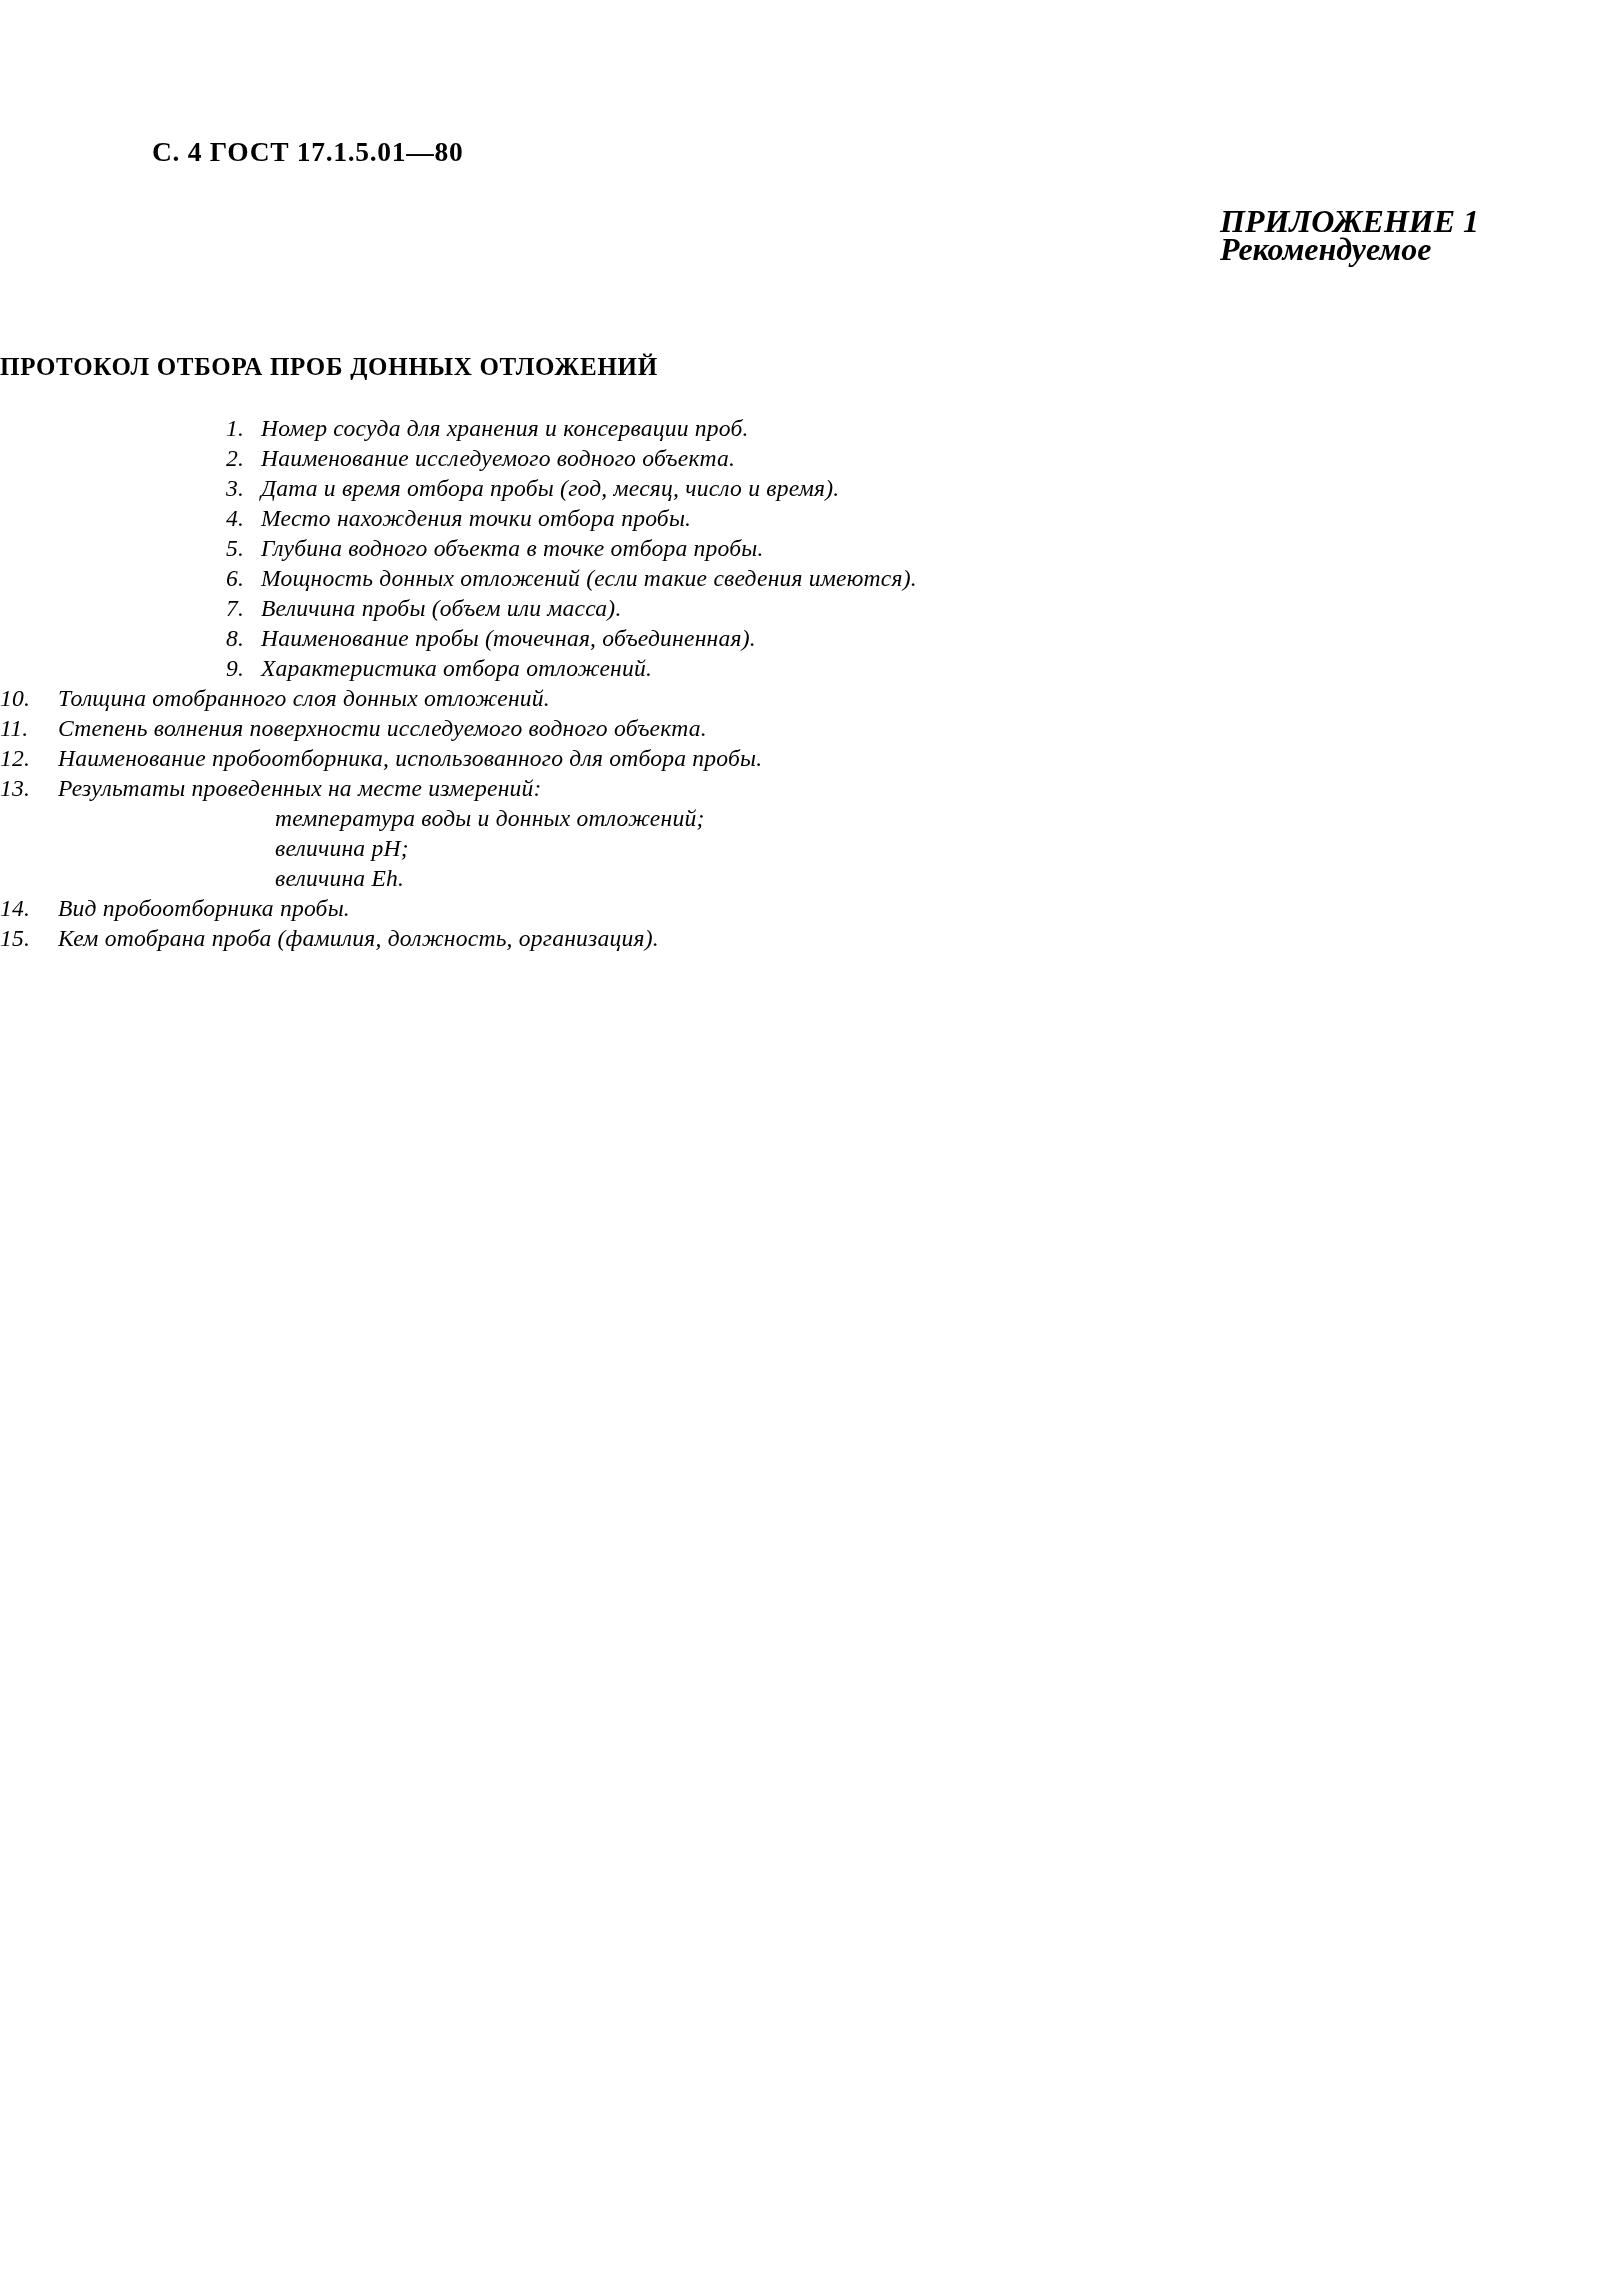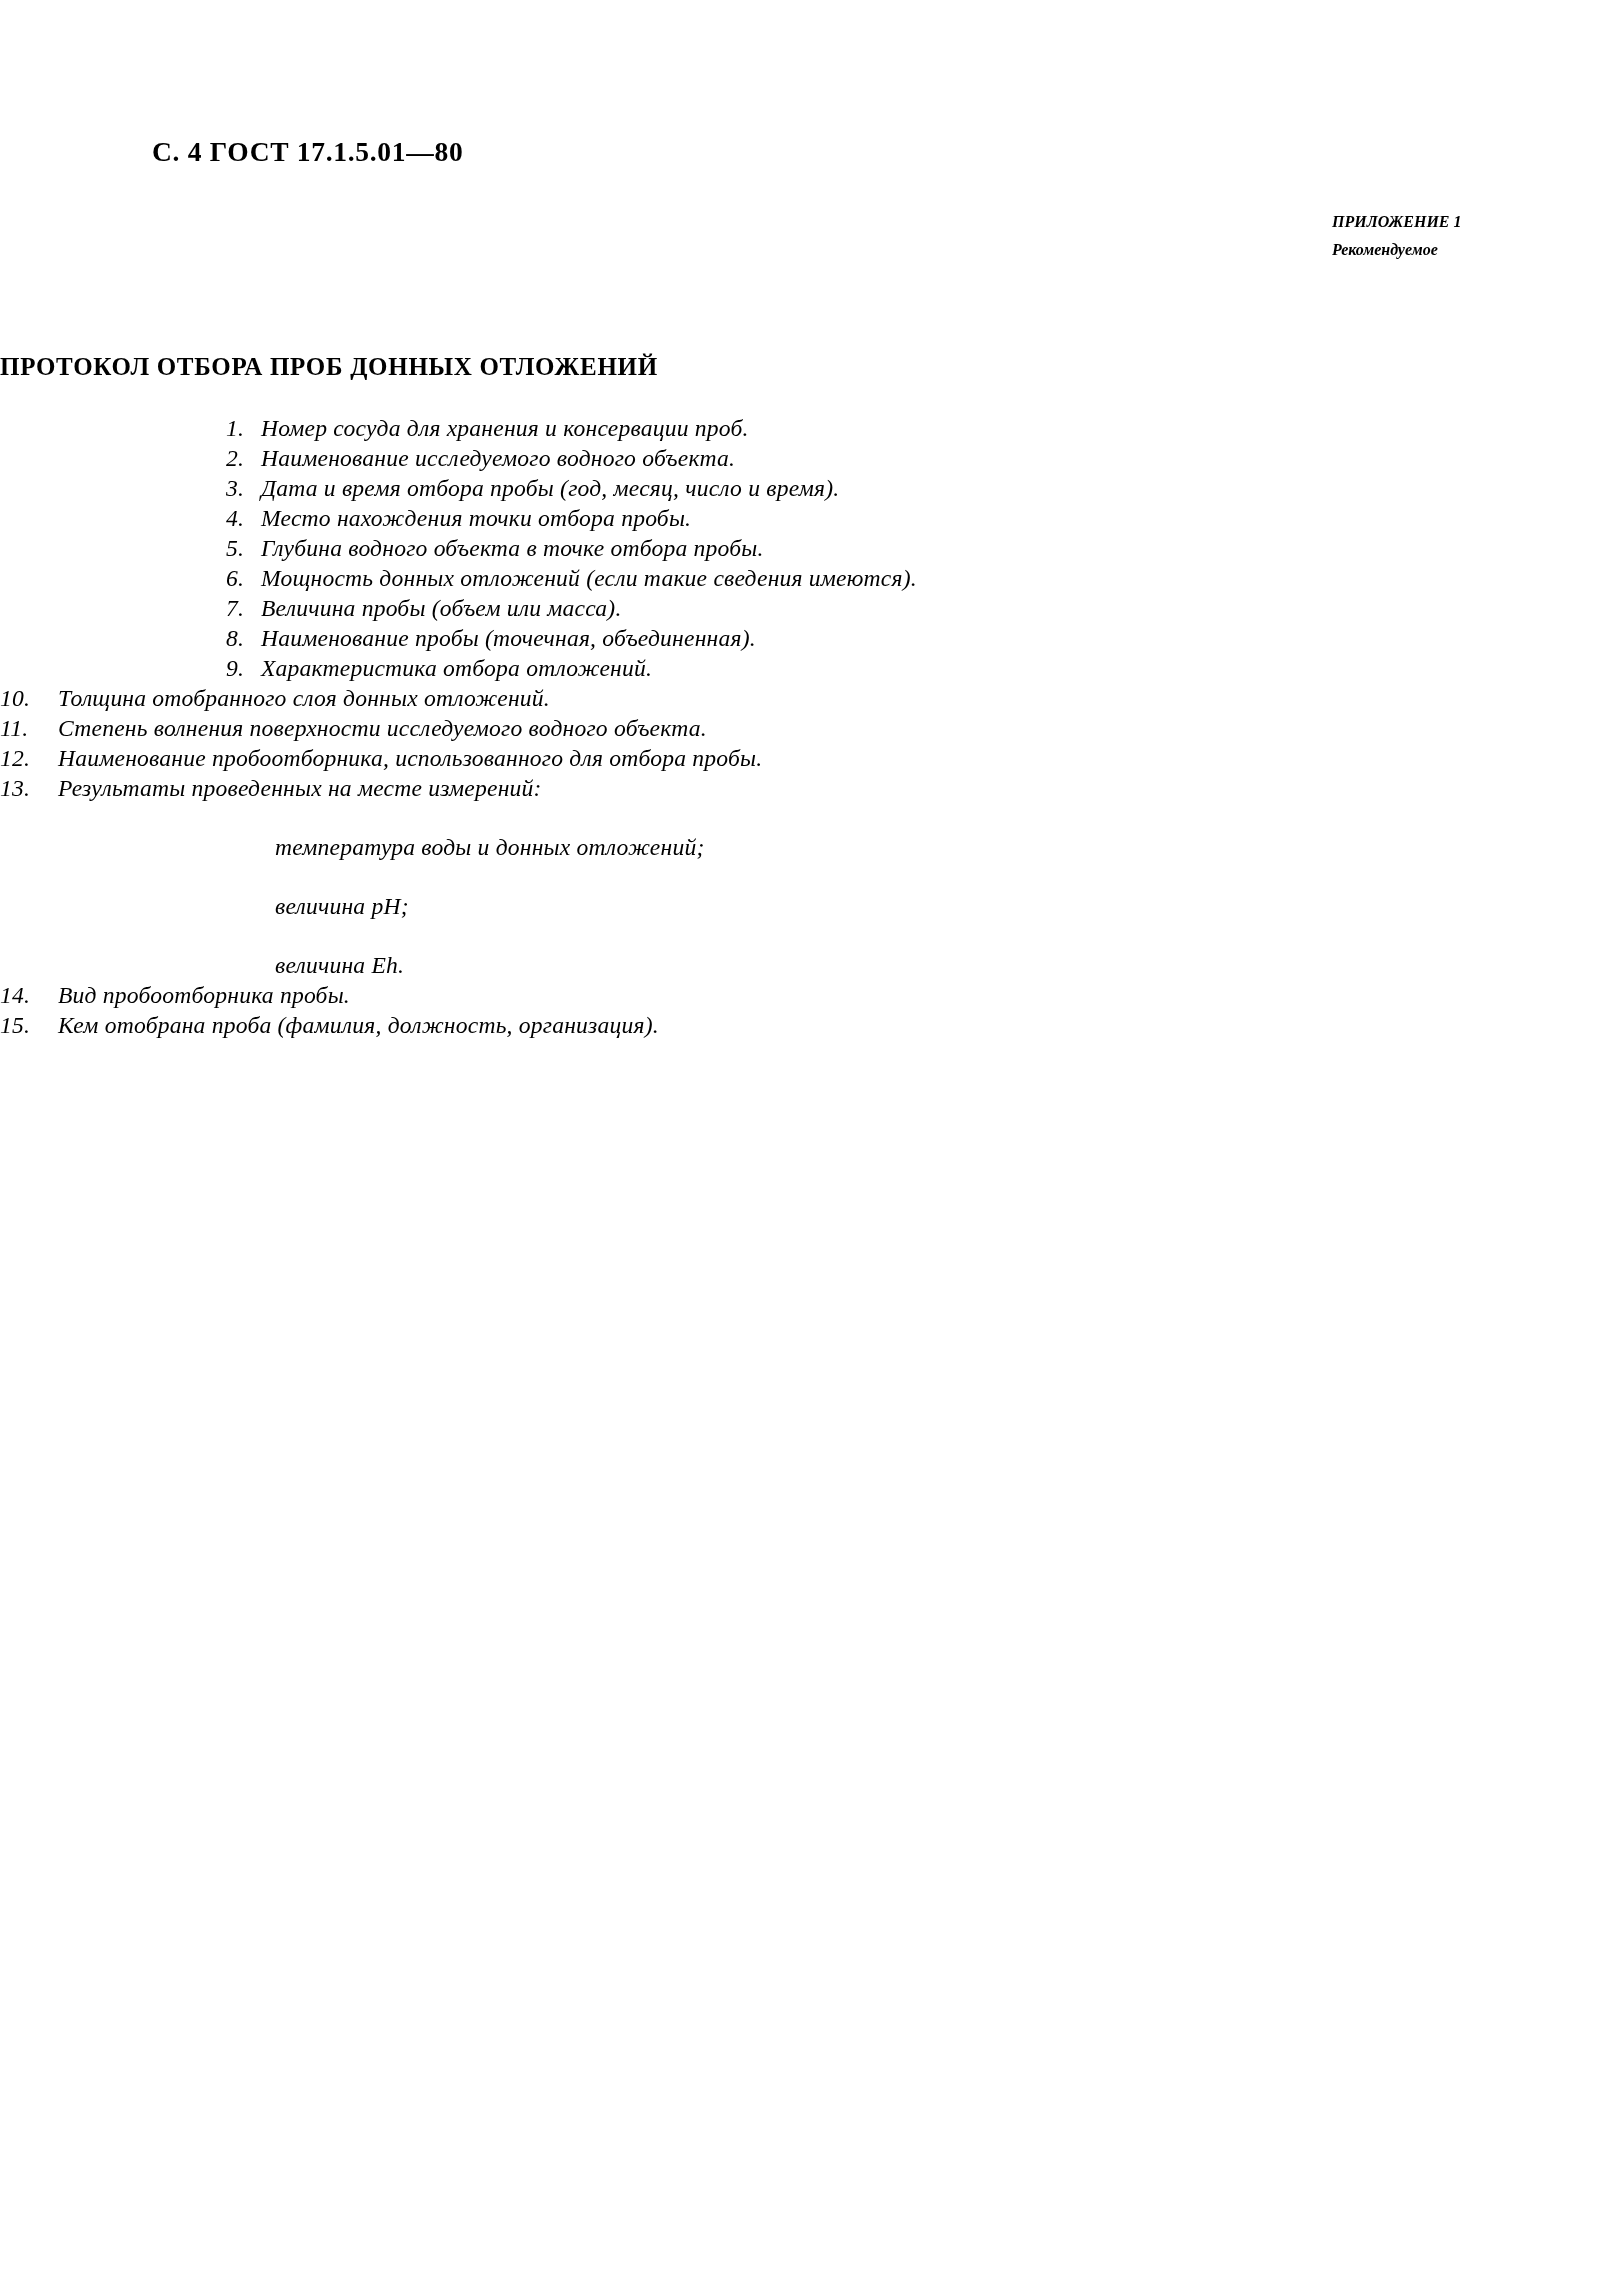--- a/index.html
+++ b/index.html
@@ -20,25 +20,25 @@
     position: absolute;
     left: 152px;
     top: 136px;
     font-size: 27.5px;
     font-weight: bold;
     letter-spacing: 0.7px;
     white-space: nowrap;
   }
   .appendix {
     position: absolute;
-    left: 1332px;
+    left: 1220px;
     top: 208px;
     font-style: italic;
     font-weight: bold;
-    font-size: 16px;
+    font-size: 32px;
     line-height: 27.5px;
     white-space: nowrap;
   }
   .doc-title {
     position: absolute;
     left: 0;
     top: 353px;
     width: 1622px;
     font-size: 25px;
     font-weight: bold;
@@ -55,21 +55,21 @@
     font-style: italic;
   }
   .li {
     line-height: 30px;
     white-space: nowrap;
   }
   .li.one { padding-left: 226px; }
   .li.one .num { display: inline-block; width: 35px; }
   .li.two { }
   .li.two .num { display: inline-block; width: 58px; }
-  .li.sub { padding-left: 275px; margin-top: 29px; }
+  .li.sub { padding-left: 275px; }
 </style>
 </head>
 <body>
 
 <div class="page">
 
   <div class="page-header">С. 4 ГОСТ 17.1.5.01—80</div>
 
   <div class="appendix">
     <div>ПРИЛОЖЕНИЕ 1</div>

